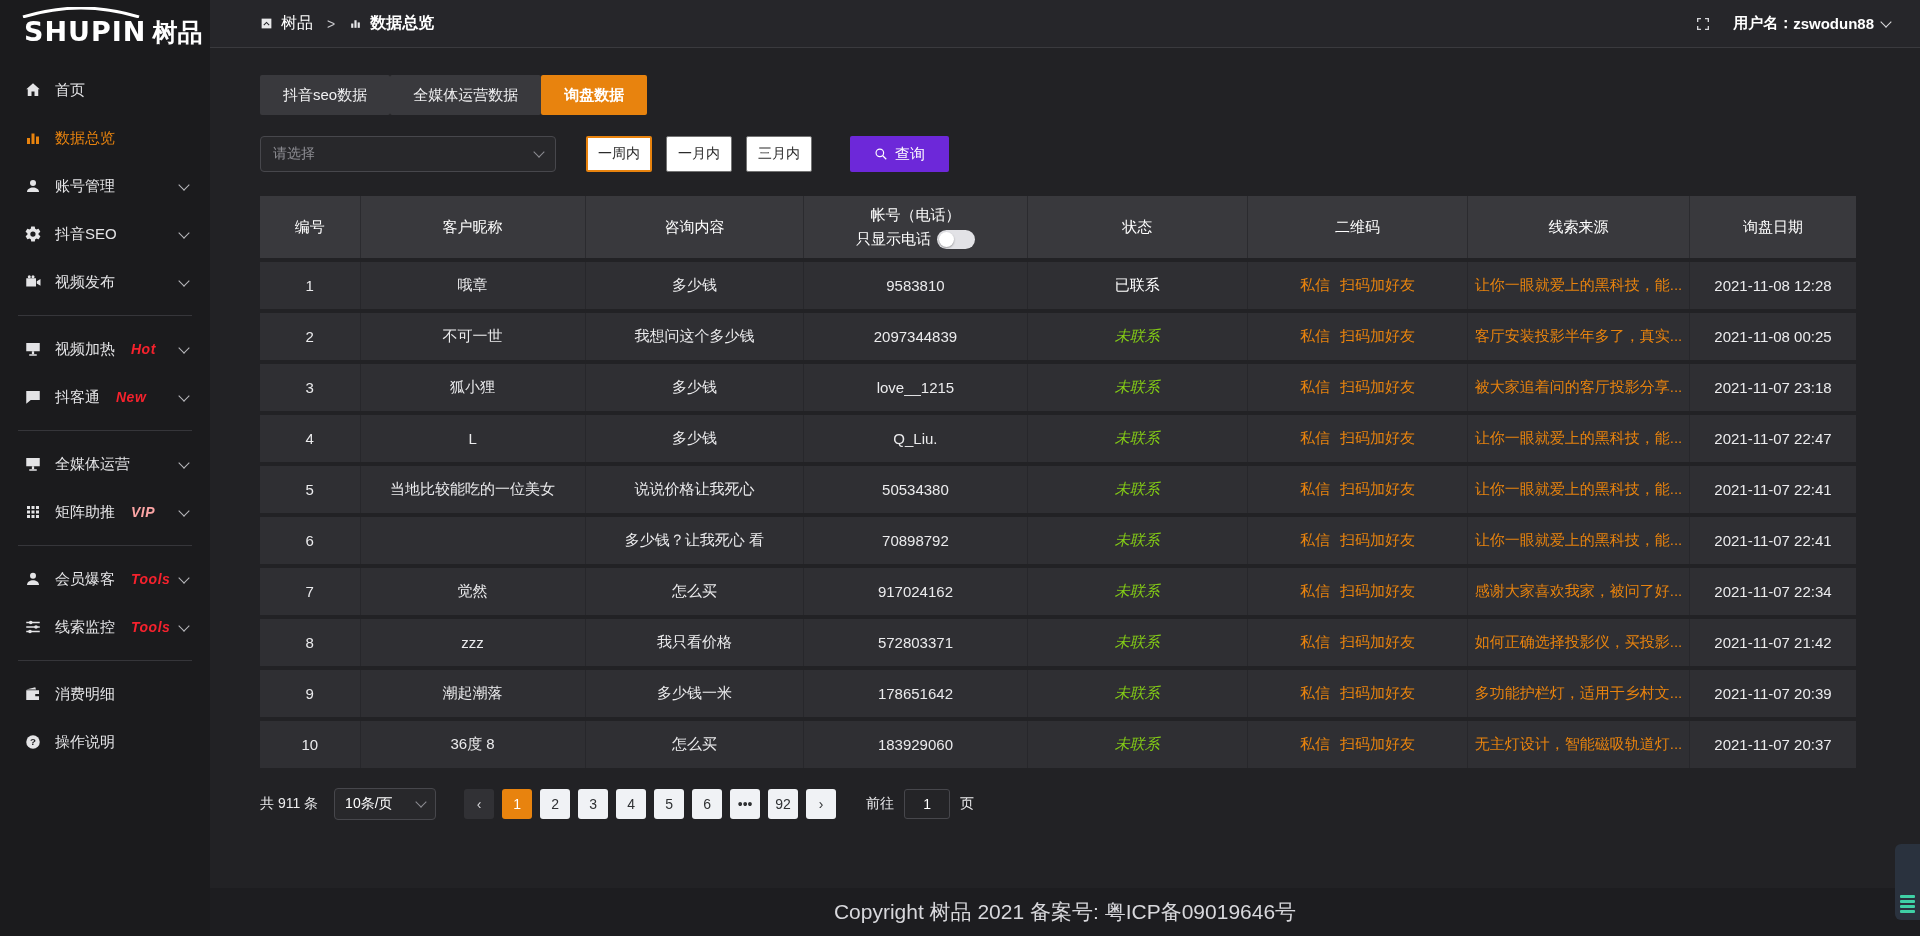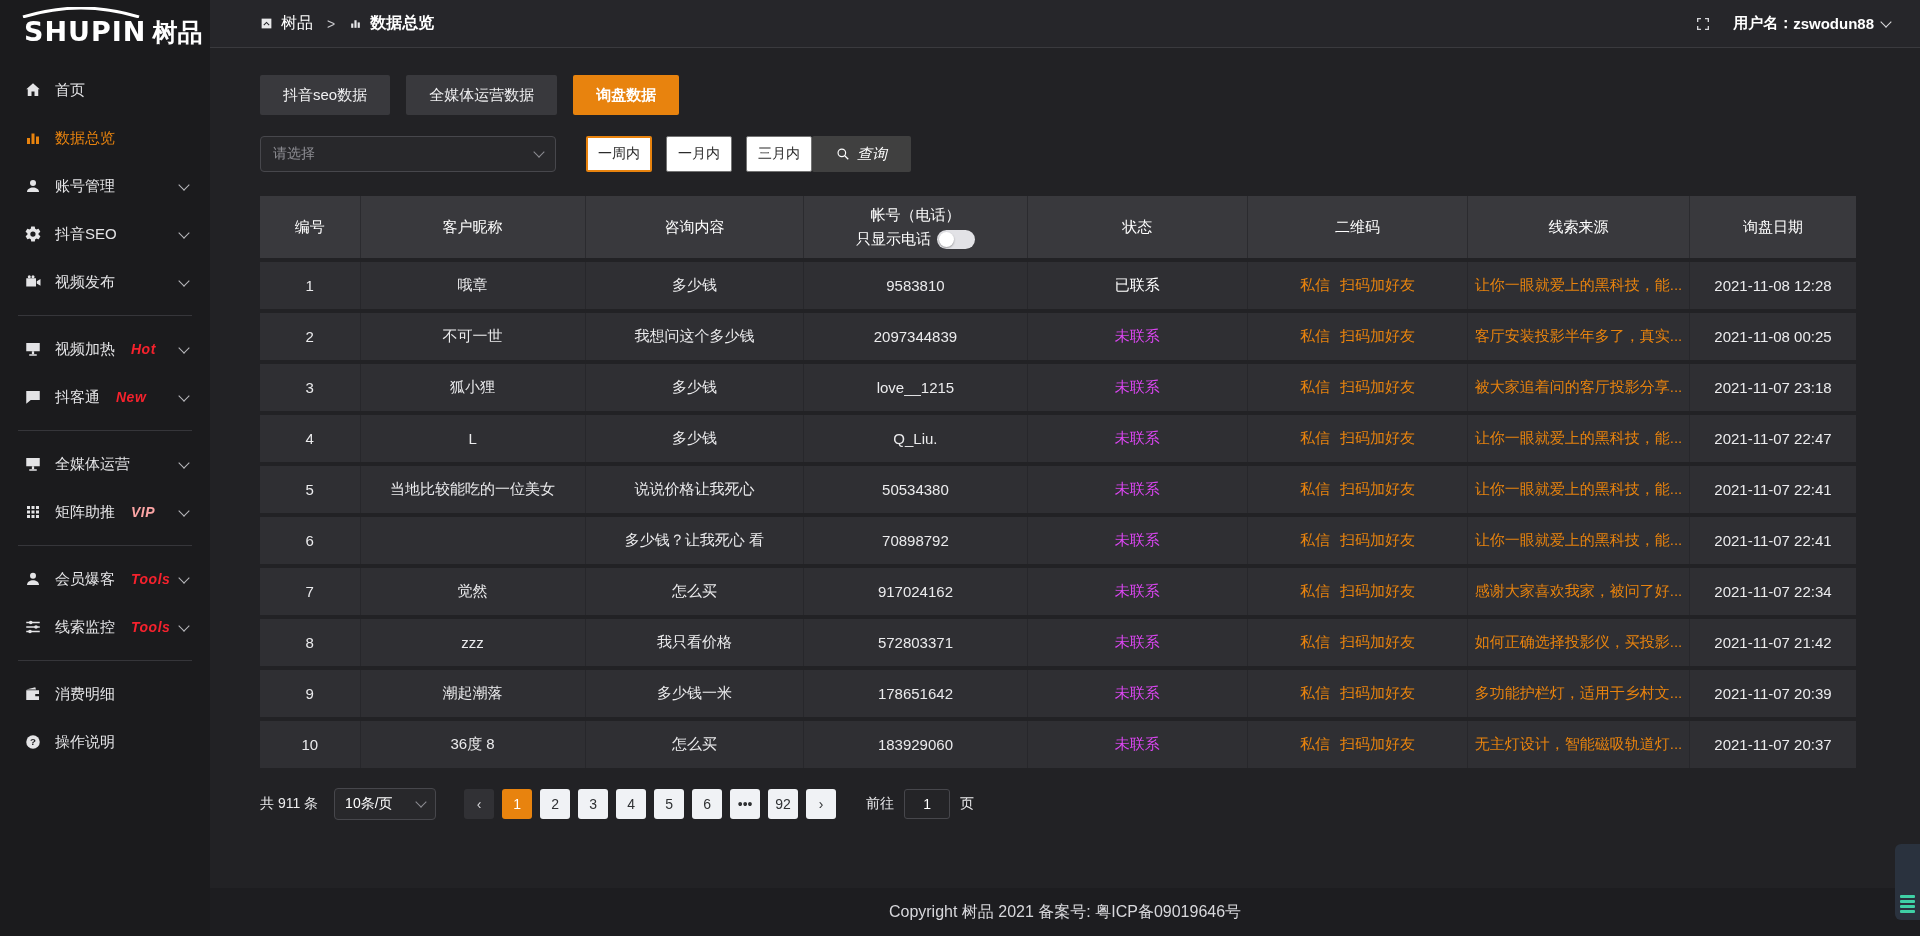--- a/index.html
+++ b/index.html
@@ -66,21 +66,21 @@
   .user-chev::after {
     content: ""; display: block; width: 7px; height: 7px;
     border-right: 1.5px solid #dcdcde; border-bottom: 1.5px solid #dcdcde;
     transform: rotate(45deg); margin-top: -4px;
   }
   
   .content {
     position: absolute; left: 210px; right: 0; top: 49px; bottom: 48px;
     padding: 26px 64px 0 50px;
   }
-  .tabs { display: flex; gap: 16px; }
+  .tabs { display: flex; }
   .tab {
     height: 40px; padding: 0 23px; background: #39393d; color: #f0f0f2;
     font-size: 15px; display: flex; align-items: center; border-radius: 2px; cursor: pointer;
   }
   .tab.active { background: #e8830e; color: #fff; font-weight: bold; }
   .filter-row { margin-top: 21px; display: flex; align-items: center; }
   .select {
     width: 296px; height: 36px; background: #28282b; border: 1px solid #47474c;
     border-radius: 4px; color: #8d8d93; font-size: 14px;
     display: flex; align-items: center; justify-content: space-between;
@@ -92,43 +92,43 @@
     transform: rotate(45deg); margin-top: -4px;
   }
   .time-group { display: flex; gap: 14px; margin-left: 30px; }
   .time-btn {
     width: 66px; height: 36px; background: #fff; color: #2b2b2b; font-size: 14px;
     display: flex; align-items: center; justify-content: center;
     border: 1px solid #737373; border-radius: 2px; cursor: pointer;
   }
   .time-btn.active { border: 2px solid #e8830e; }
   .search-btn {
-    height: 36px; padding: 0 24px; background: #404040;
+    height: 36px; padding: 0 24px; margin-left: 38px; background: #6d28d9;
     color: #fff; font-size: 15px; border-radius: 2px;
-    display: flex; align-items: center; gap: 7px; cursor: pointer; font-style: italic;
+    display: flex; align-items: center; gap: 7px; cursor: pointer;
   }
   .search-ico { width: 14px; height: 14px; stroke: #fff; fill: none; stroke-width: 2; }
   
   .table-wrap { margin-top: 20px; }
   table { width: 100%; border-collapse: separate; border-spacing: 0 4px; table-layout: fixed; }
   col.c-id { width: 6.3%; }  col.c-nick { width: 14.1%; } col.c-cont { width: 13.7%; }
   col.c-acct { width: 14%; } col.c-stat { width: 13.8%; } col.c-qr { width: 13.8%; }
   col.c-src { width: 13.9%; } col.c-date { width: 10.4%; }
   thead th {
     background: #39393d; height: 62px; color: #fff; font-weight: 400;
     font-size: 15px; text-align: center; border-right: 1px solid #2b2b2f; vertical-align: middle;
   }
   thead th:last-child { border-right: none; }
   tbody td {
     background: #2f2f33; height: 47px; text-align: center; color: #ebebed;
     font-size: 15px; border-right: 1px solid #27272b; vertical-align: middle;
     white-space: nowrap; overflow: hidden;
   }
   tbody td:last-child { border-right: none; }
-  .st.pending { color: #d946ef; }
+  .st.pending { color: #84cc16; font-style: italic; }
   .st.contacted { color: #fff; }
   .qr-link { color: #e8830e; cursor: pointer; }
   .qr-link + .qr-link { margin-left: 6px; }
   td.src { color: #e8830e; cursor: pointer; }
   .toggle-line { display: flex; align-items: center; justify-content: center; gap: 6px; margin-top: 5px; }
   .switch {
     width: 38px; height: 19px; background: #e2e2e6; border-radius: 10px;
     position: relative; cursor: pointer; flex: none;
   }
   .switch .knob {
@@ -154,21 +154,21 @@
   .goto { display: flex; align-items: center; gap: 10px; margin-left: 30px; }
   .goto-input {
     width: 46px; height: 30px; background: #242427; border: 1px solid #47474c;
     border-radius: 3px; color: #fff; text-align: center; font-size: 14px;
     font-family: inherit;
   }
   
   .footer {
     position: absolute; left: 210px; right: 0; bottom: 0; height: 48px;
     background: #1d1d20; display: flex; align-items: center; justify-content: center;
-    color: #d8d8dc; font-size: 16px;
+    color: #d8d8dc; font-size: 21px;
   }
   
   .corner-widget {
     position: absolute; right: 0; bottom: 16px; width: 25px; height: 76px;
     background: #2a323e; border-radius: 6px 0 0 6px; z-index: 9;
     display: flex; flex-direction: column; justify-content: flex-end;
     padding: 4px 5px 7px 5px; gap: 2px; cursor: pointer;
   }
   .corner-widget .bar { height: 3px; background: #3fd0a6; border-radius: 1px; }
   svg.defs { position: absolute; width: 0; height: 0; }

